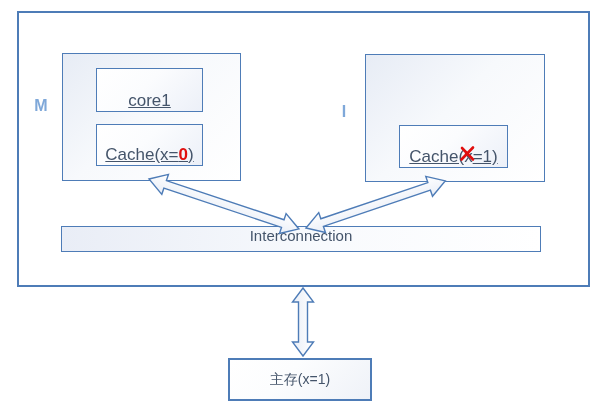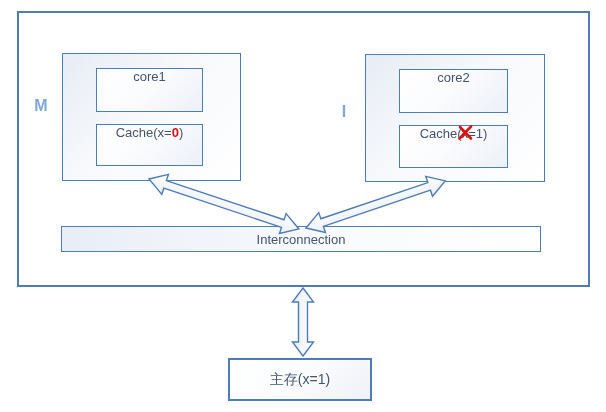--- a/index.html
+++ b/index.html
@@ -30,39 +30,39 @@
   .group-right{left:365px;top:54px;width:180px;height:128px;}
   .state-label{
     position:absolute;color:var(--state-label-blue);font-size:16px;font-weight:600;
     width:26px;text-align:center;
   }
   .state-left{left:28px;top:97px;}
   .state-right{left:331px;top:103px;}
   .node-box{
     position:absolute;border:1.3px solid var(--border-blue);box-sizing:border-box;
     background:linear-gradient(315deg,#ECF0F8 0%,#FBFCFE 55%,#FFFFFF 100%);
-    display:flex;align-items:flex-start;justify-content:center;
-    color:var(--text-dark);font-size:13px;
+    display:flex;align-items:flex-end;justify-content:center;
+    color:var(--text-dark);font-size:17px;text-decoration:underline;
   }
   .core1{left:96px;top:68px;width:107px;height:44px;}
   .cache1{left:96px;top:124px;width:107px;height:42px;}
   .core2{left:399px;top:69px;width:109px;height:44px;}
   .cache2{left:399px;top:125px;width:109px;height:43px;}
   .red-val{color:var(--highlight-red);font-weight:bold;}
   .crossed{position:relative;display:inline-block;}
   .cross-mark{
     position:absolute;left:-5px;top:-2px;width:17px;height:17px;pointer-events:none;
   }
   .cross-mark line{stroke:var(--highlight-red);stroke-width:2.6;stroke-linecap:round;}
   .interconnect-bar{
     position:absolute;left:61px;top:226px;width:480px;height:26px;
     border:1.5px solid var(--border-blue);box-sizing:border-box;
     background:linear-gradient(to right,#E9EDF6 0%,#F8FAFD 55%,#FFFFFF 100%);
-    display:flex;align-items:center;justify-content:center;
-    color:var(--text-dark);font-size:13px;
+    display:flex;align-items:flex-start;justify-content:center;
+    color:var(--text-dark);font-size:15px;
   }
   .memory-box{
     position:absolute;left:228px;top:358px;width:144px;height:43px;
     border:2px solid var(--border-blue);box-sizing:border-box;
     background:linear-gradient(315deg,#EFF2F8 0%,#FCFDFE 60%,#FFFFFF 100%);
     display:flex;align-items:center;justify-content:center;
     color:var(--text-dark);font-size:14px;
   }
   .arrow-layer{position:absolute;left:0;top:0;width:606px;height:412px;pointer-events:none;}
   .arrow-layer polygon{stroke:var(--border-blue);stroke-width:1.4;stroke-linejoin:miter;}
@@ -78,23 +78,20 @@
   <div class="group-box group-left"></div>
   <div class="node-box core1">
     <span>core1</span>
   </div>
   <div class="node-box cache1">
     <span><span>Cache(x=</span><span class="red-val">0</span><span>)</span></span>
   </div>
 
   <div class="state-label state-right">I</div>
   <div class="group-box group-right"></div>
-  <div class="node-box core2">
-    <span>core2</span>
-  </div>
   <div class="node-box cache2">
     <span><span>Cache(</span><span class="crossed"><span>x</span><svg class="cross-mark" viewBox="0 0 17 17">
           <line x1="2.5" y1="14.5" x2="14" y2="2.5"></line>
           <line x1="3" y1="3" x2="14" y2="14.5"></line>
         </svg></span><span>=1)</span></span>
   </div>
 
   <div class="interconnect-bar">
     <span>Interconnection</span>
   </div>

